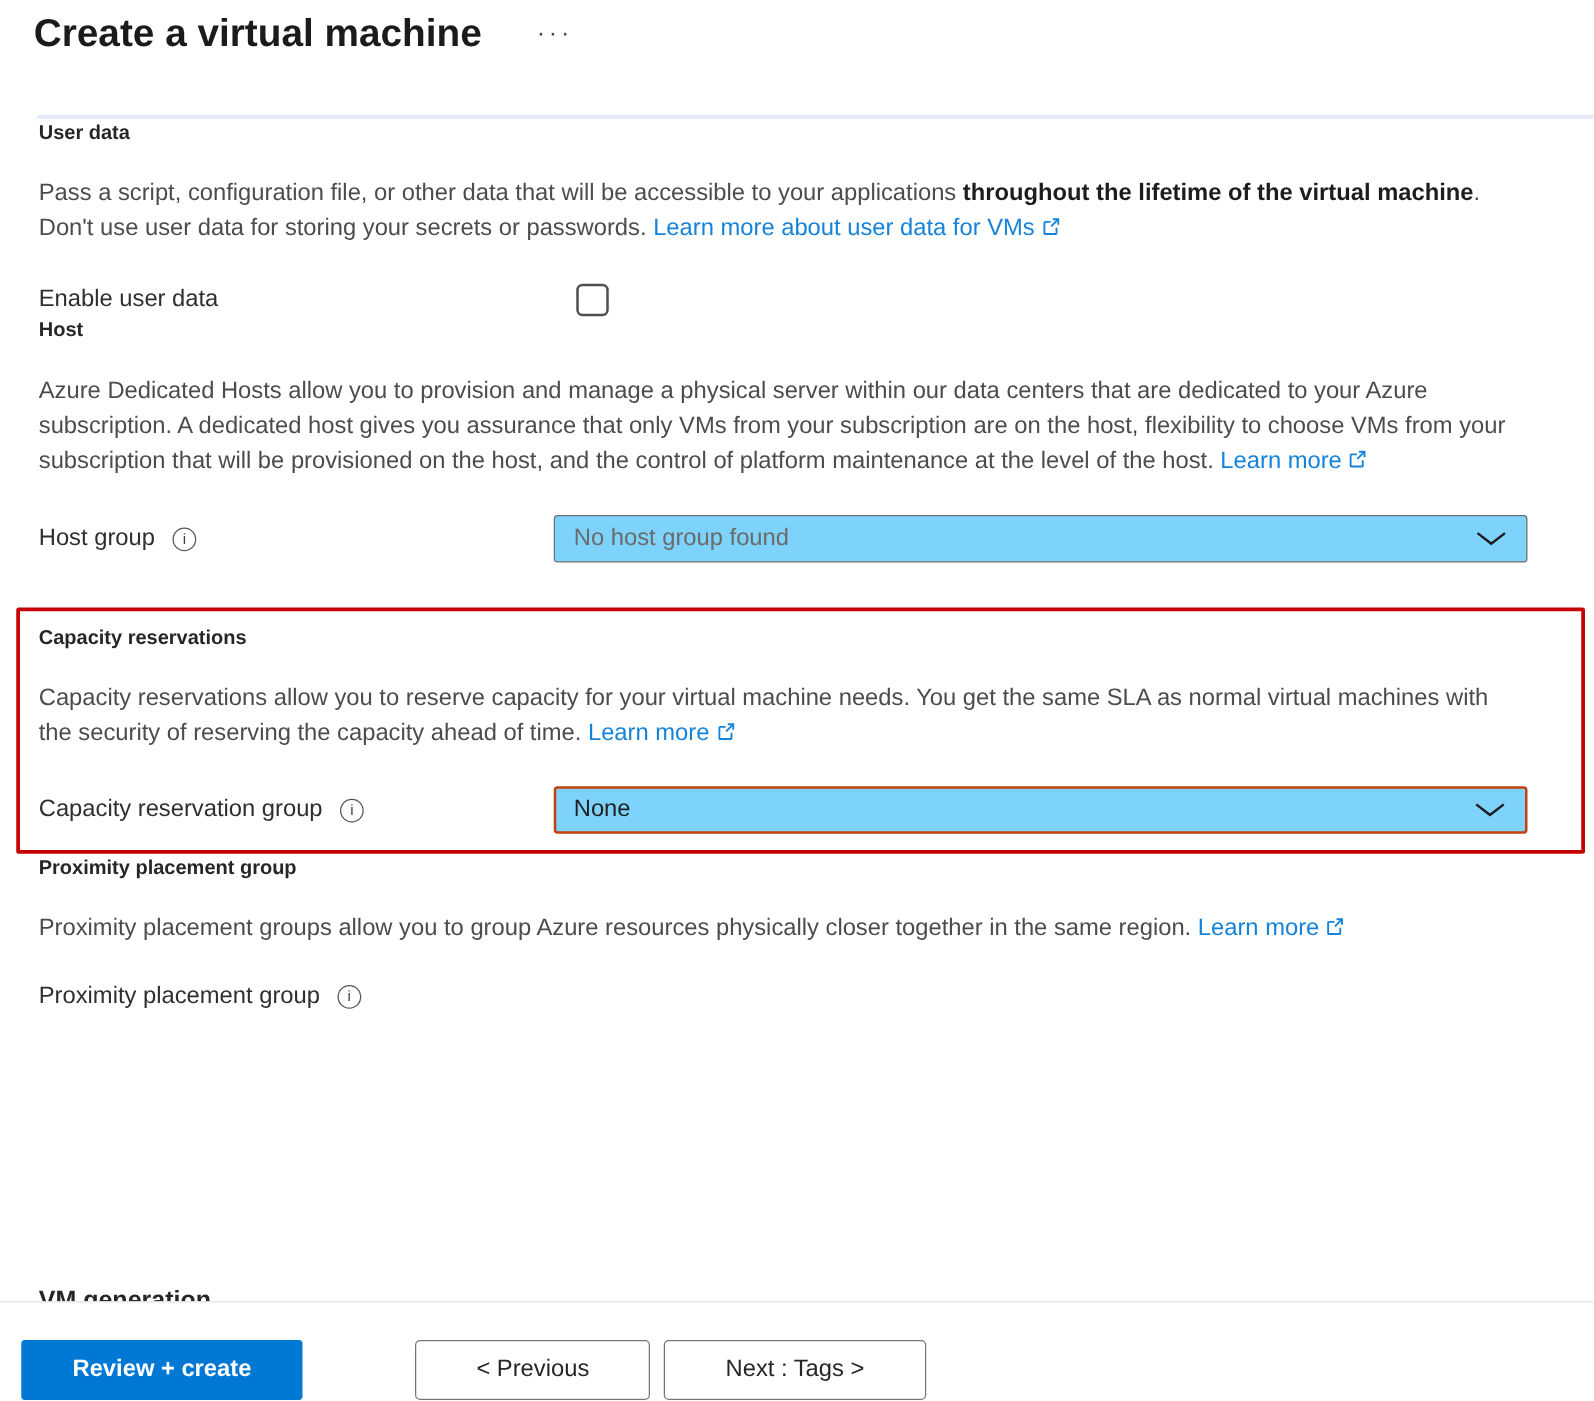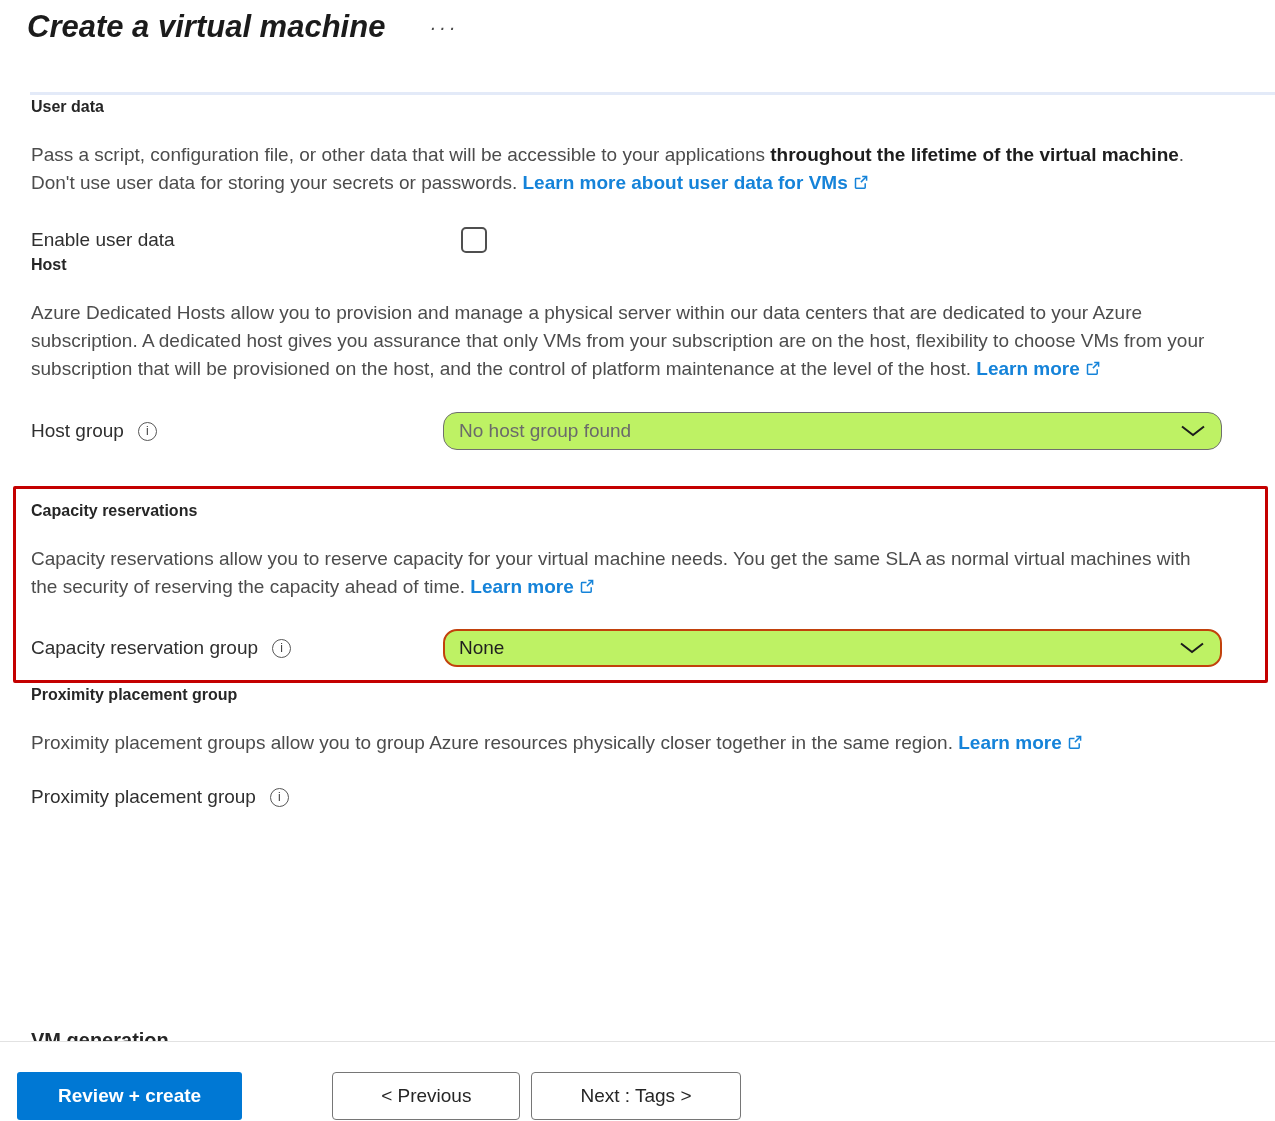--- a/index.html
+++ b/index.html
@@ -1,42 +1,42 @@
 <!DOCTYPE html>
 <html><head>
 <meta charset="utf-8">
 <style>
   * { box-sizing: border-box; }
   html, body { margin:0; padding:0; }
   body {
     width:1275px; height:1121px; position:relative; overflow:hidden;
     background:#ffffff; font-family:"Liberation Sans", sans-serif; color:#333;
   }
-  .page-title-row { display:flex; align-items:center; padding:8px 0 0 27px;font-style:italic; }
+  .page-title-row { display:flex; align-items:center; padding:8px 0 0 27px; }
   .page-title { font-size:31px; line-height:38px; font-weight:700; color:#1b1b1b; margin:0; }
   .title-menu { margin-left:44px; color:#4a4a4a; font-size:20px; letter-spacing:3px; cursor:pointer; line-height:20px; }
   .top-divider { height:3px; background:#e3eaf8; margin:46px 0 0 30px; }
   .content { padding:0 53px 0 31px; }
 
   h2.sec-heading { font-size:16px; line-height:24px; font-weight:700; color:#262626; margin:0; }
   .mt38 { margin-top:38px; } .mt57 { margin-top:57px; } .mt34 { margin-top:34px; }
   p.desc { font-size:19px; line-height:28px; margin:22px 0 0 0; color:#4c4c4c; }
   p.desc .bold { color:#1d1d1d; font-weight:700; }
-  .link { color:#1583d9; cursor:pointer; white-space:nowrap;font-weight:bold; }
+  .link { color:#1583d9; cursor:pointer; white-space:nowrap; }
   .ext-icon { margin-left:5px; vertical-align:-1px; }
 
   .enable-row { display:flex; align-items:center; margin-top:30px;gap:18px; }
   .field-row { display:flex; align-items:center; margin-top:29px; }
   .row-label { flex:0 0 412px; font-size:19px; color:#2f2f2f; display:flex; align-items:center; }
   .info-icon { width:19px; height:19px; border:1px solid #565656; border-radius:50%; display:inline-flex;
     align-items:center; justify-content:center; font-size:12px; line-height:12px; color:#3d3d3d;
     margin-left:14px; cursor:pointer; flex:0 0 auto; }
   .checkbox { width:26px; height:26px; border:2px solid #4f4f4f; border-radius:5px; background:#fff; cursor:pointer; }
 
-  .dropdown { flex:1; height:38px; border:1px solid #6f6f6f; border-radius:14px; background:#bef264;
+  .dropdown { flex:1; height:38px; border:1px solid #6f6f6f; border-radius:3px; background:#7dd3fc;
     display:flex; align-items:center; position:relative; padding:0 48px 0 15px; font-size:19px; cursor:pointer; }
   .dropdown .dd-value { color:#6a6a6a; white-space:nowrap; overflow:hidden; }
   .dropdown .chev { position:absolute; right:15px; top:50%; transform:translateY(-50%); }
   .dropdown.focused { border:2px solid #c2410c; padding-left:14px; }
   .dropdown.focused .dd-value { color:#1f1f1f; }
 
   .highlight-box { border:3px solid #c40000; border-radius:2px;
     margin:36px -46px 0 -18px; padding:10px 43px 13px 15px; }
   .highlight-box .field-row { margin-top:28px; }
 

